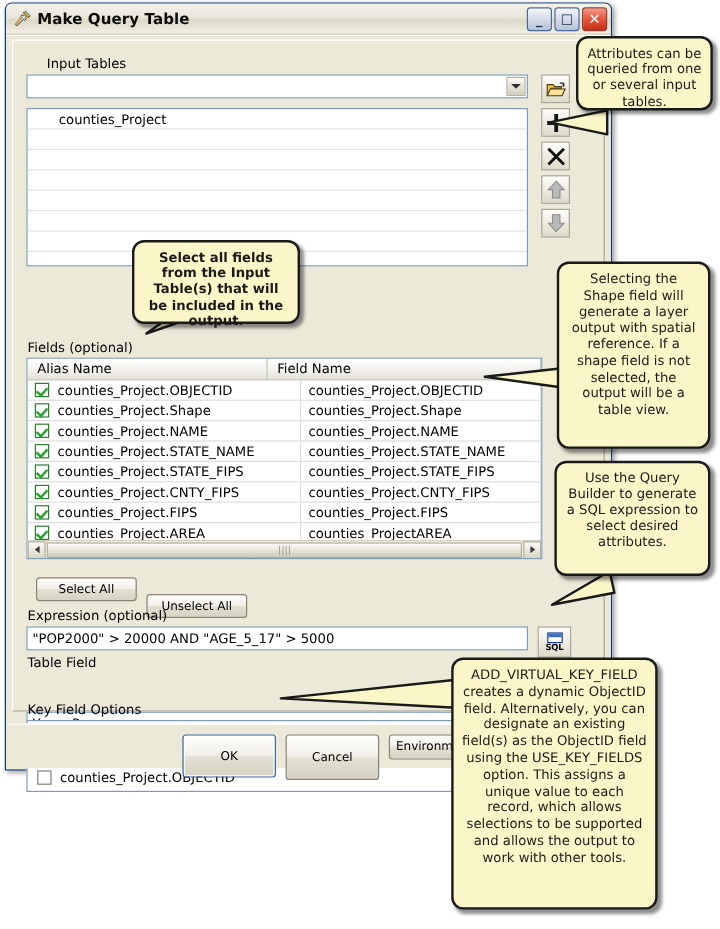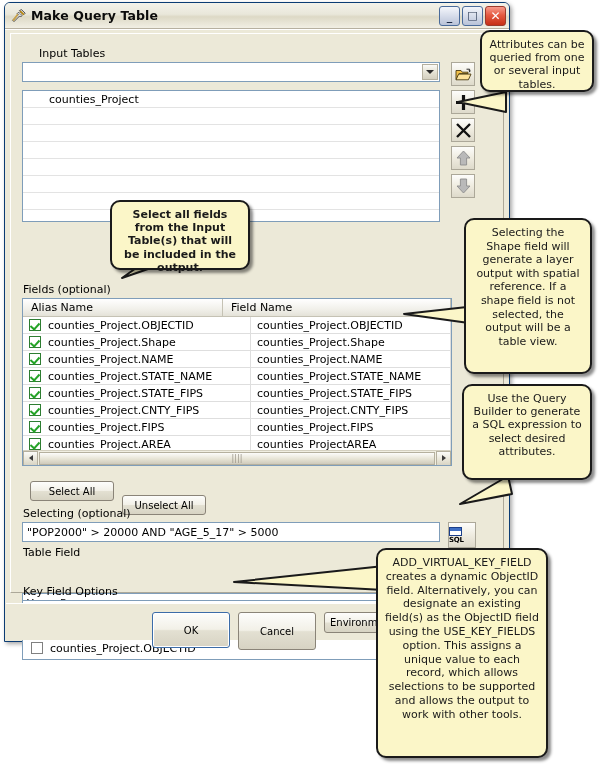--- a/index.html
+++ b/index.html
@@ -294,21 +294,21 @@
     border: 1px solid #3c6ca8;
     box-shadow: inset 0 0 0 1px #ffffff;
   }
 
   .sqlbtn {
     position: absolute;
     width: 28px; height: 26px;
     border: 1px solid #aca899;
     background: linear-gradient(to bottom, #fdfdfb 0%, #efece0 50%, #dedacb 100%);
     box-sizing: border-box;
-    display: flex; flex-direction: column; justify-content: center;
+    display: flex; flex-direction: column; align-items: center; justify-content: center;
   }
   .sql-win {
     width: 13px; height: 9px;
     border: 1.5px solid #1b3f8b;
     background: #ffffff;
     box-sizing: border-box;
     position: relative;
   }
   .sql-win::before {
     content:""; position:absolute; left:0; right:0; top:0; height:3px; background:#3f6fc4;
@@ -525,21 +525,21 @@
           <span class="sb-thumb">||||</span>
           <span class="sb-btn">
               <span class="tri-right"></span>
             </span>
         </div>
       </div>
 
       <div class="btn" style="left:19px; top:447px; width:84px; height:20px;">Select All</div>
       <div class="btn" style="left:111px; top:461px; width:84px; height:20px;">Unselect All</div>
 
-      <div class="lbl" style="left:12px; top:473px;">Selecting (optional)</div>
+      <div class="lbl" style="left:12px; top:473px;">Expression (optional)</div>
       <div class="textbox" style="left:11px; top:488px; width:418px; height:20px;">"POP2000" &gt; 20000 AND "AGE_5_17" &gt; 5000</div>
 
       <div class="sqlbtn" style="left:437px; top:488px;">
         <span class="sql-win"></span>
         <span class="sql-txt">SQL</span>
       </div>
 
       <div class="lbl" style="left:12px; top:512px;">Table Field</div>
       <div class="textbox" style="left:11px; top:527px; width:418px; height:20px;margin-top:32px;">YoungPop</div>
 

